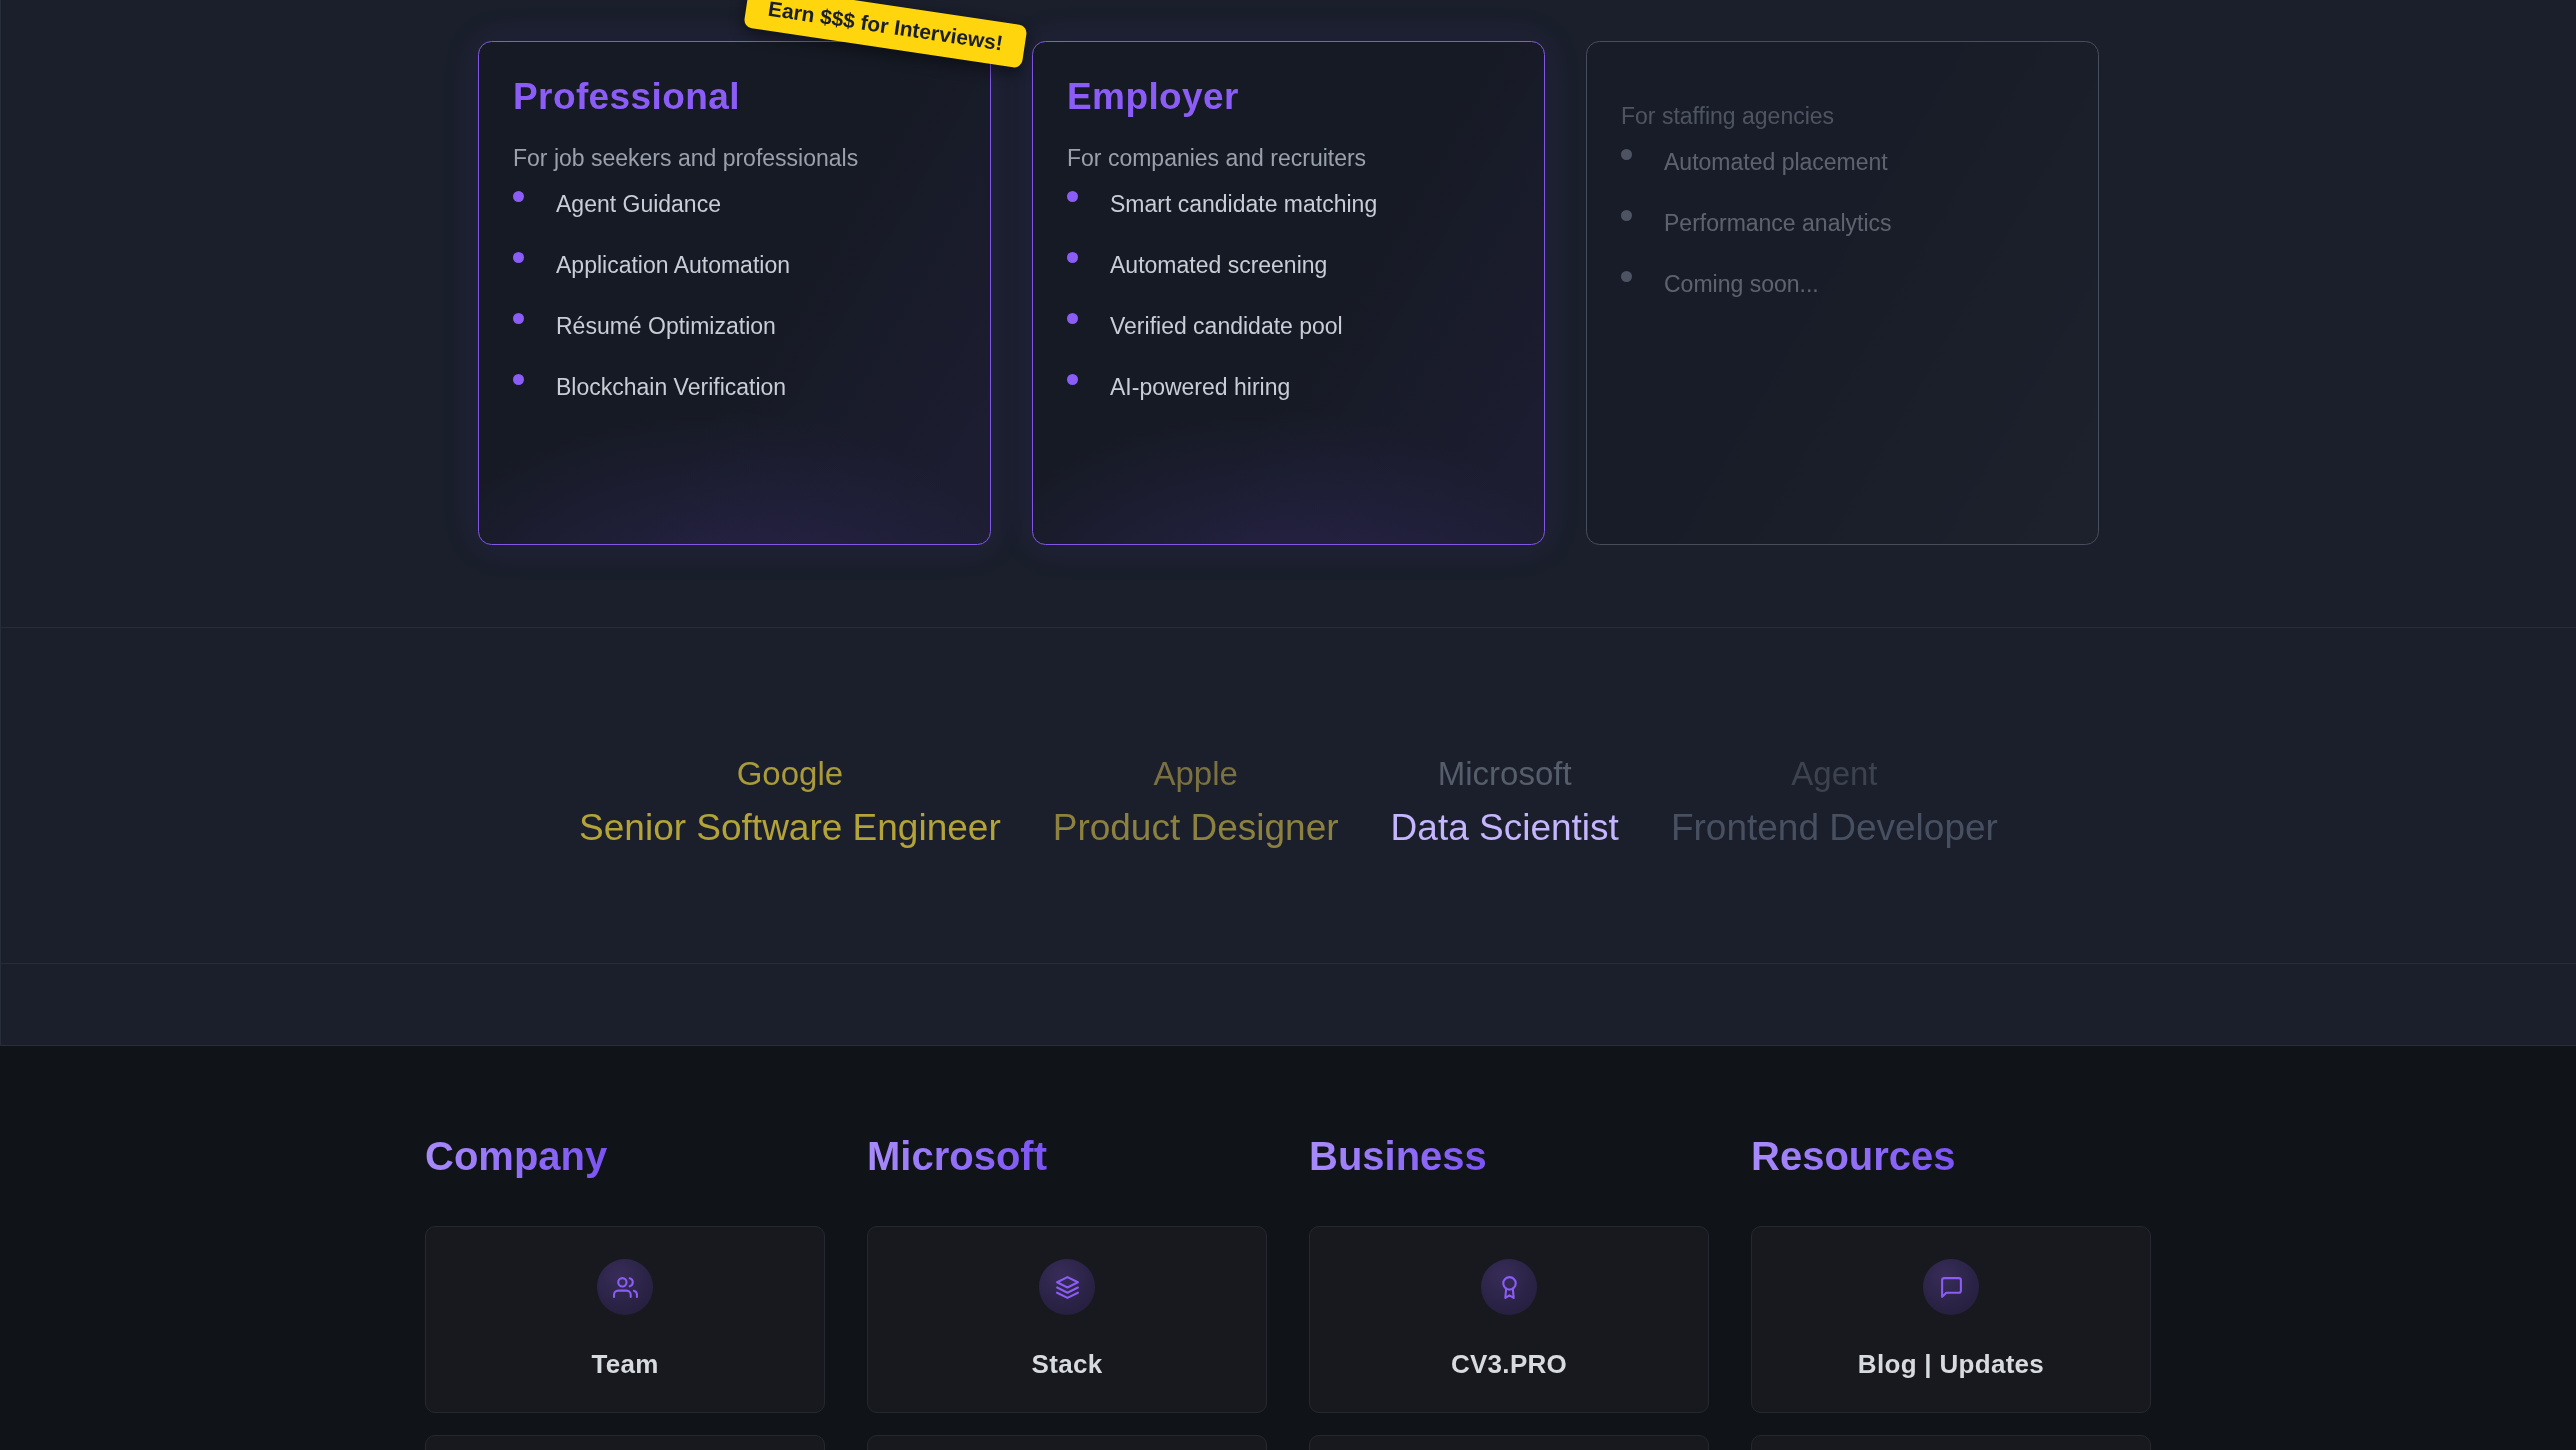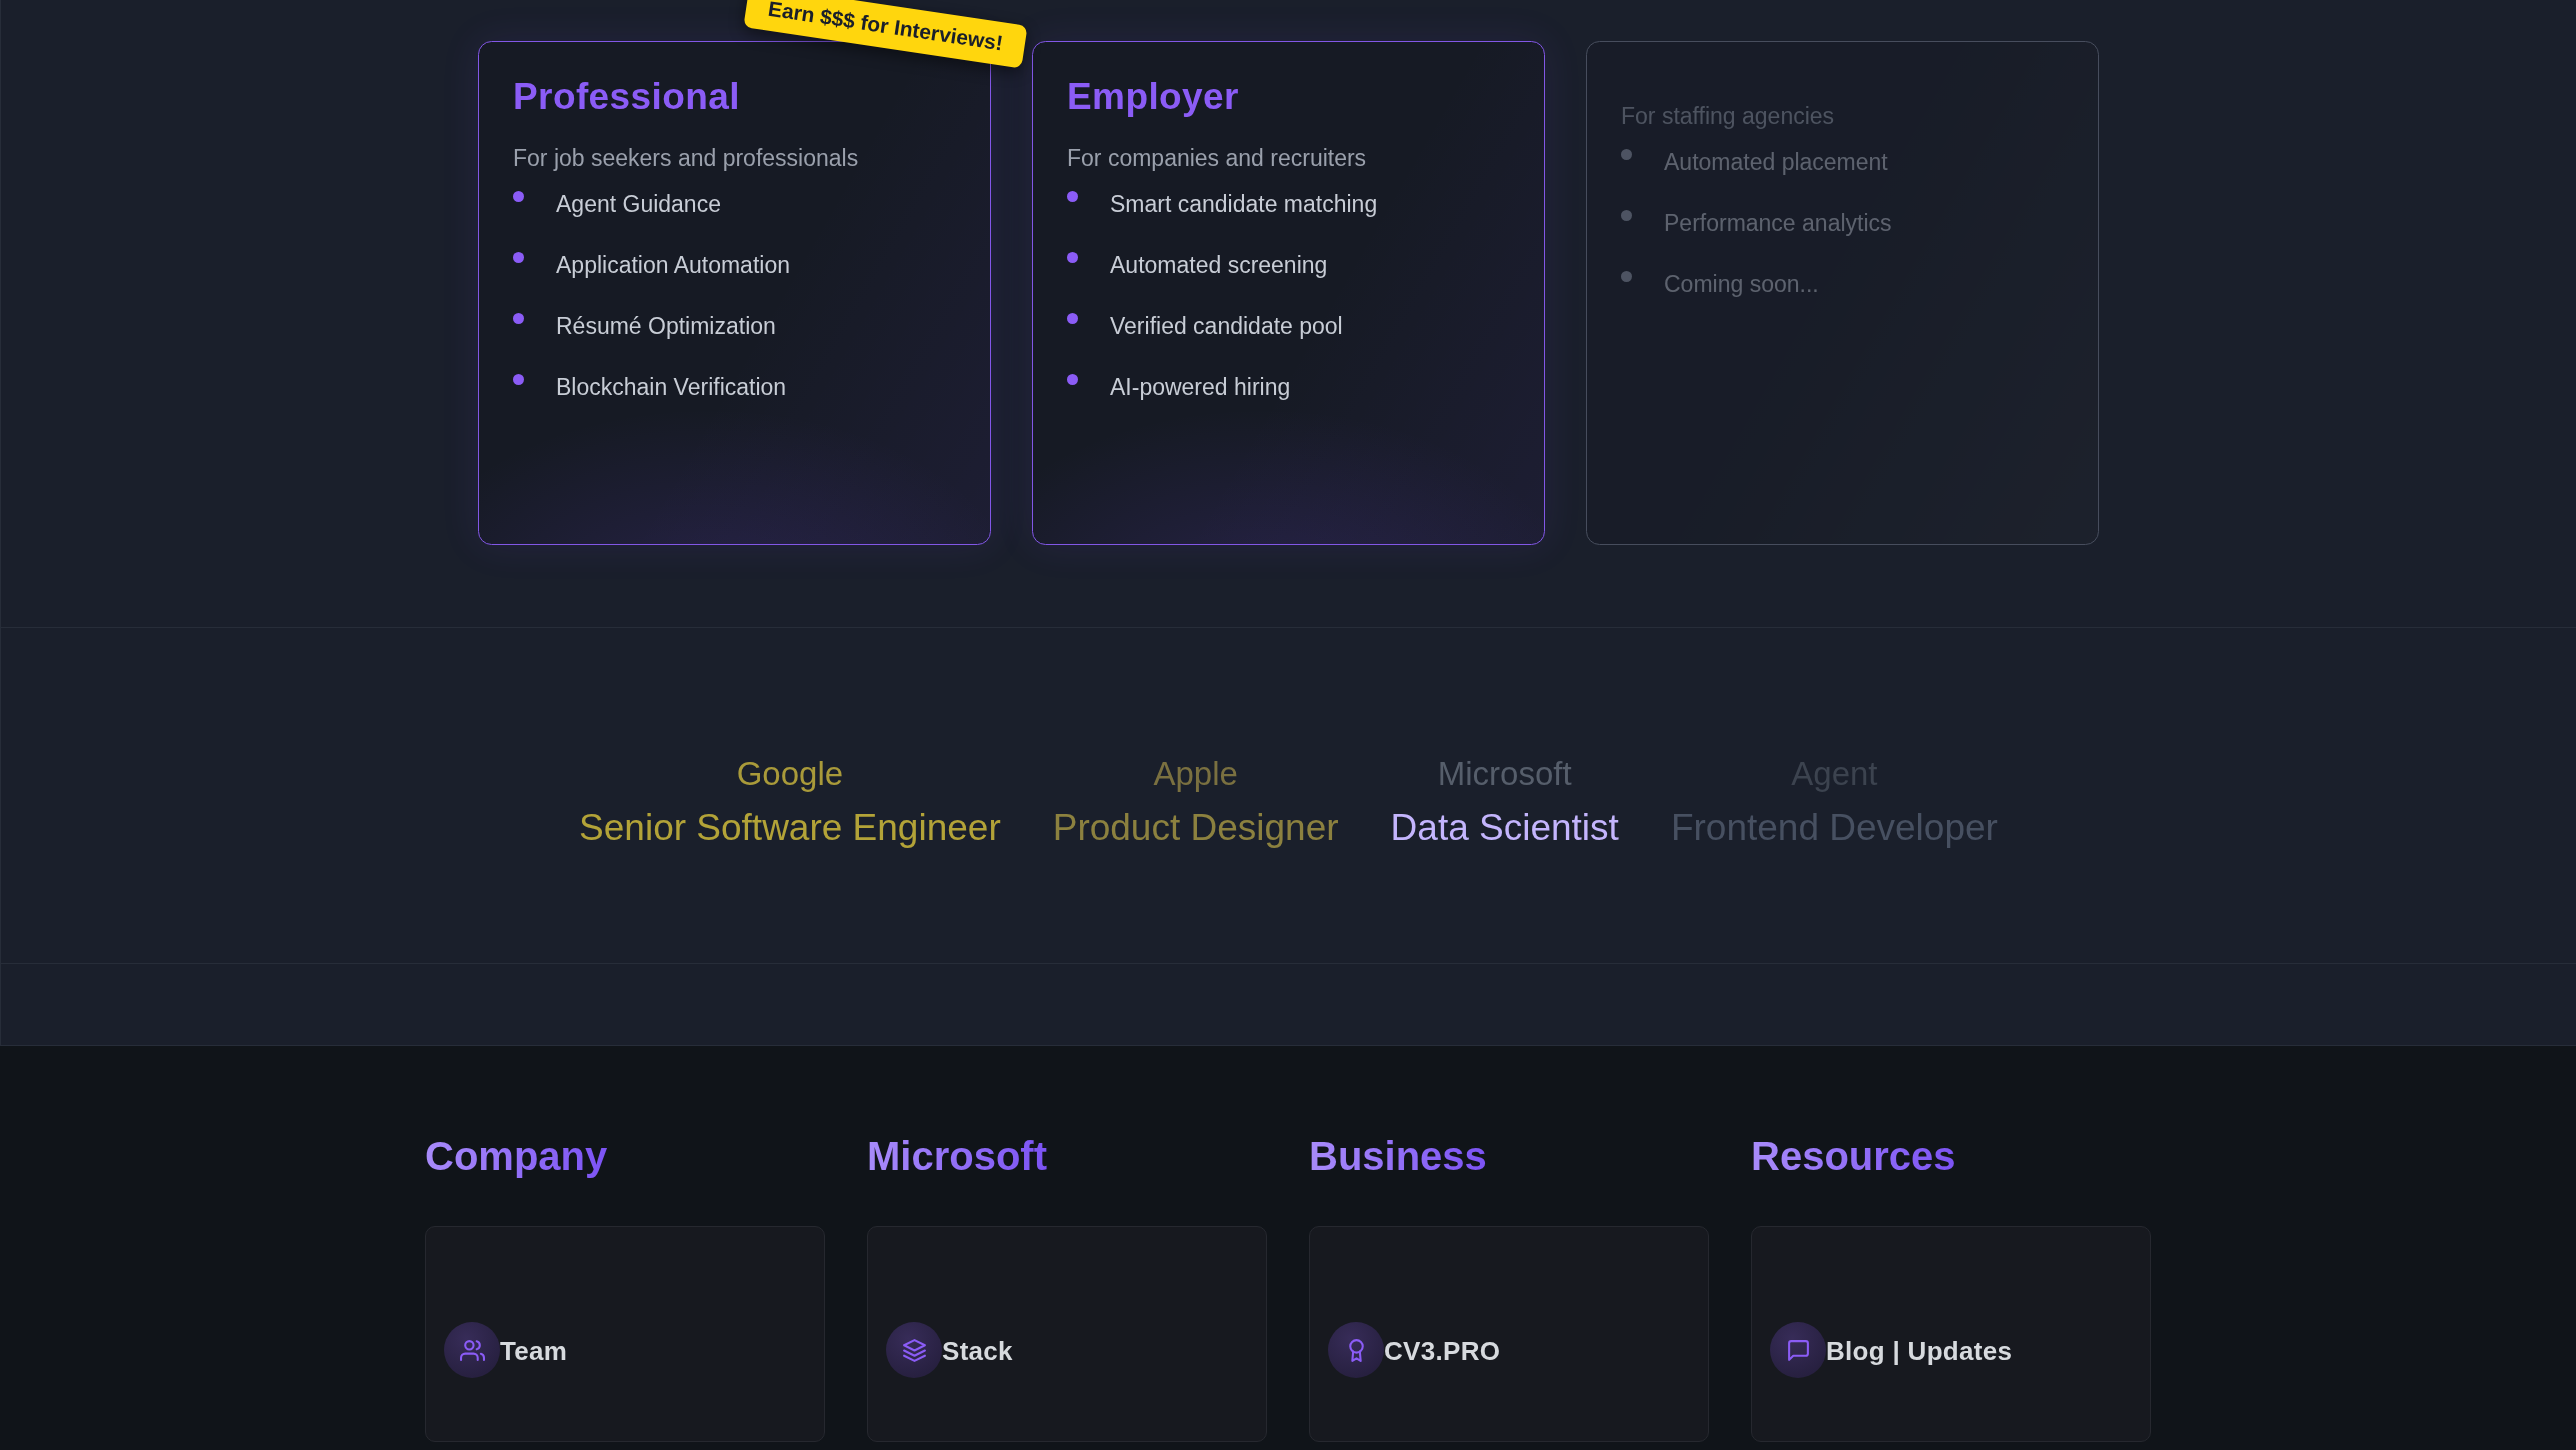--- a/index.html
+++ b/index.html
@@ -117,27 +117,26 @@
   .footer-heading {
     font-size:40px; font-weight:700;
     background:linear-gradient(90deg,#a88bfa,#7c53f4);
     -webkit-background-clip:text;
     background-clip:text;
     color:transparent;
     display:inline-block;
   }
   .footer-card {
     margin-top:47px;
-    width:400px; height:216px;
+    width:400px; height:187px;
     background:#17191f;
     border:0.8px solid #26282f;
     border-radius:10px;
-    display:flex; flex-direction:row; align-items:center;
+    display:flex; flex-direction:column; align-items:center;
     cursor:pointer;
-    padding-left:18px;
   }
   .footer-card + .footer-card { margin-top:22px; }
   .icon-circle {
     margin-top:32px;
     width:56px; height:56px; border-radius:50%;
     background:radial-gradient(circle at 40% 30%, #372c58, #272040 75%);
     display:flex; align-items:center; justify-content:center;
     color:#8b5cf6;
   }
   .footer-card-label {

